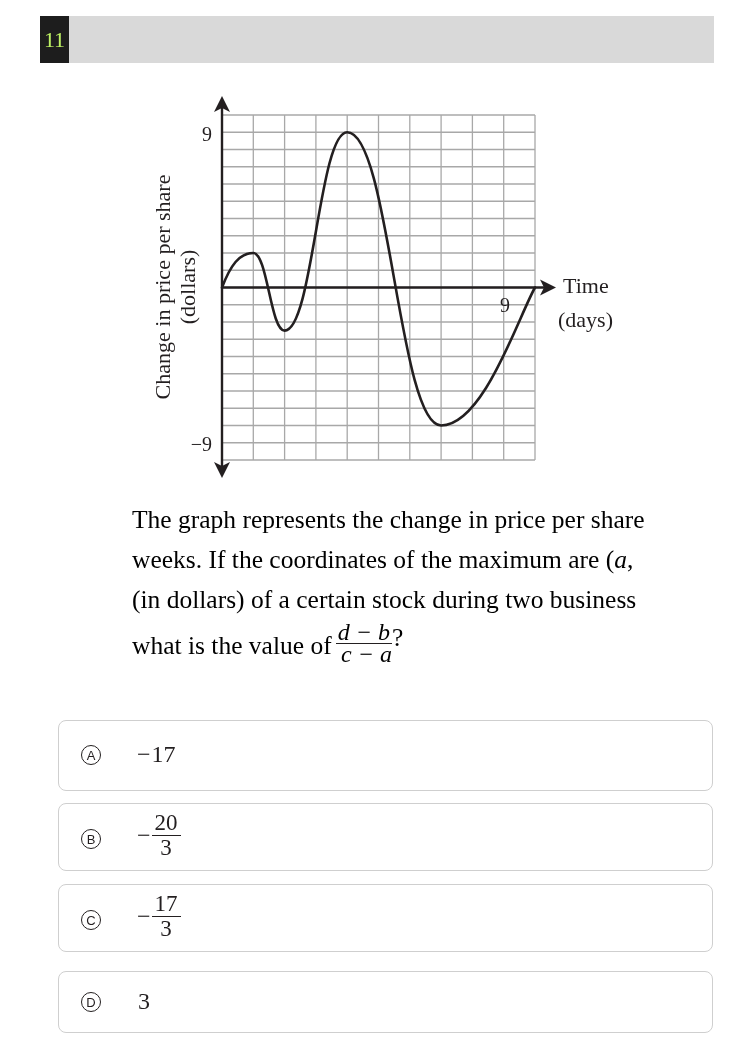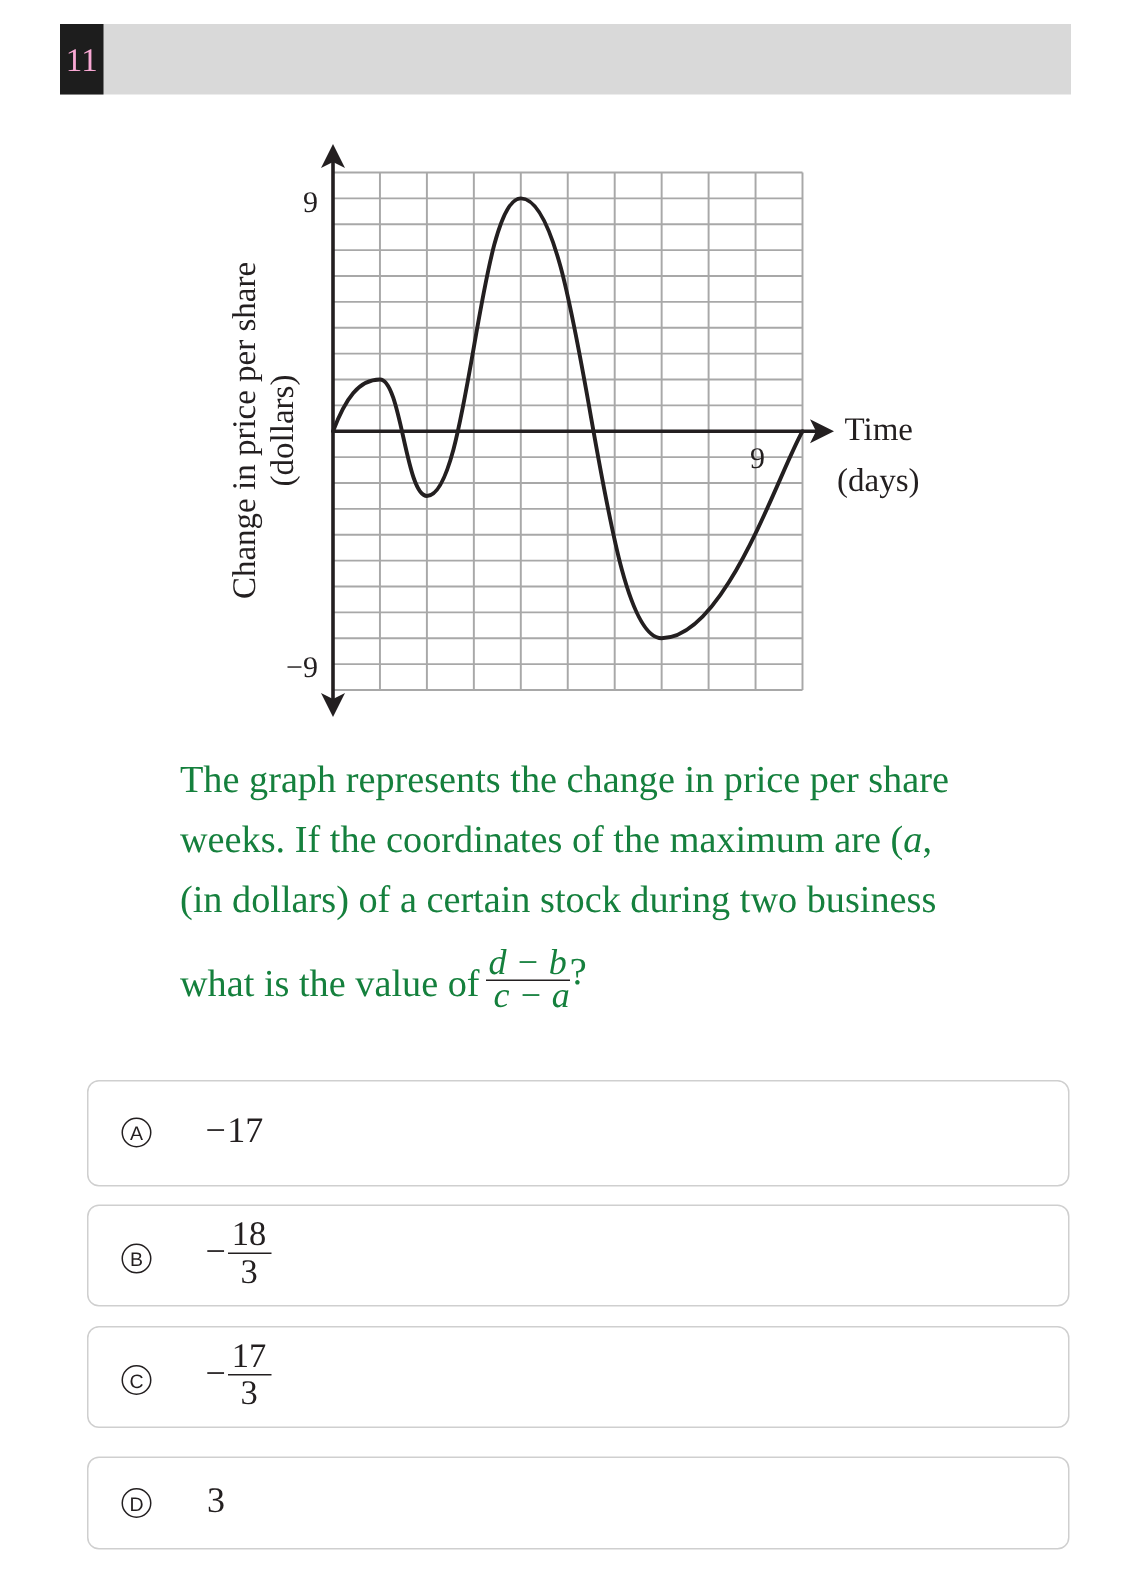--- a/index.html
+++ b/index.html
@@ -6,28 +6,28 @@
   body {
     width: 748px; height: 1052px; background: #ffffff; position: relative; overflow: hidden;
     font-family: "Liberation Serif", "DejaVu Serif", serif; color: #231f20;
   }
   .header-bar {
     position: absolute; left: 40px; top: 16px; width: 674px; height: 47px;
     background: #d9d9d9;
   }
   .qnum {
     position: absolute; left: 0; top: 0; width: 29px; height: 47px;
-    background: #1d1d1d; color: #f9a8d4; font-size: 22px;
+    background: #1d1d1d; color: #bef264; font-size: 22px;
     display: flex; align-items: center; justify-content: center;
   }
   .chart-wrap { position: absolute; left: 0; top: 0; width: 748px; height: 490px; }
   .chart-wrap svg { position: absolute; left: 0; top: 0; }
   .question {
-    position: absolute; left: 120px; top: 500px; width: 600px;
-    font-size: 25.5px; line-height: 40px; color: #15803d;
+    position: absolute; left: 132px; top: 500px; width: 600px;
+    font-size: 25.5px; line-height: 40px; color: #000000;
   }
   .question i { font-style: italic; }
   .frac-inline {
     display: inline-flex; flex-direction: column; align-items: flex-end;
     vertical-align: middle; font-style: italic; font-size: 24px; line-height: 22px;
     margin-left: 4px; position: relative; top: -6px;
   }
   .frac-inline .num { padding: 0 2px; border-bottom: 1.5px solid #231f20; line-height: 22px; }
   .frac-inline .den { line-height: 20px; }
   .choice {
@@ -106,40 +106,40 @@
     <text x="558" y="327" font-family="Liberation Serif, serif" font-size="22" fill="#231f20">(days)</text>
     <text transform="translate(170,287) rotate(-90)" text-anchor="middle" font-family="Liberation Serif, serif" font-size="22" fill="#231f20">Change in price per share</text>
     <text transform="translate(195,287) rotate(-90)" text-anchor="middle" font-family="Liberation Serif, serif" font-size="22" fill="#231f20">(dollars)</text>
   </svg>
 </div>
 
 <div class="question">
   <div>The graph represents the change in price per share</div>
   <div><span>weeks. If the coordinates of the maximum are (</span><i>a</i><span>,</span></div>
   <div>(in dollars) of a certain stock during two business</div>
-  <div style="margin-top:16px;"><span>what is the value of</span><span class="frac-inline">
+  <div style="margin-top:6px;"><span>what is the value of</span><span class="frac-inline">
         <span class="num">d − b</span>
         <span class="den">c − a</span>
       </span><span style="position:relative;top:-8px;">?</span></div>
 </div>
 
 <div class="choice" style="top:720px;height:71px;">
   <div class="letter" style="top:24px;">A</div>
   <div class="val" style="top:20px;">
     <span class="minus">−</span>
       <span>17</span>
   </div>
 </div>
 
 <div class="choice" style="top:803px;height:68px;">
   <div class="letter" style="top:25px;">B</div>
   <div class="val" style="top:7px;">
     <span class="minus">−</span>
     <span class="frac">
-        <span class="n">18</span>
+        <span class="n">20</span>
         <span>3</span>
       </span>
   </div>
 </div>
 
 <div class="choice" style="top:884px;height:68px;">
   <div class="letter" style="top:25px;">C</div>
   <div class="val" style="top:7px;">
     <span class="minus">−</span>
     <span class="frac">

